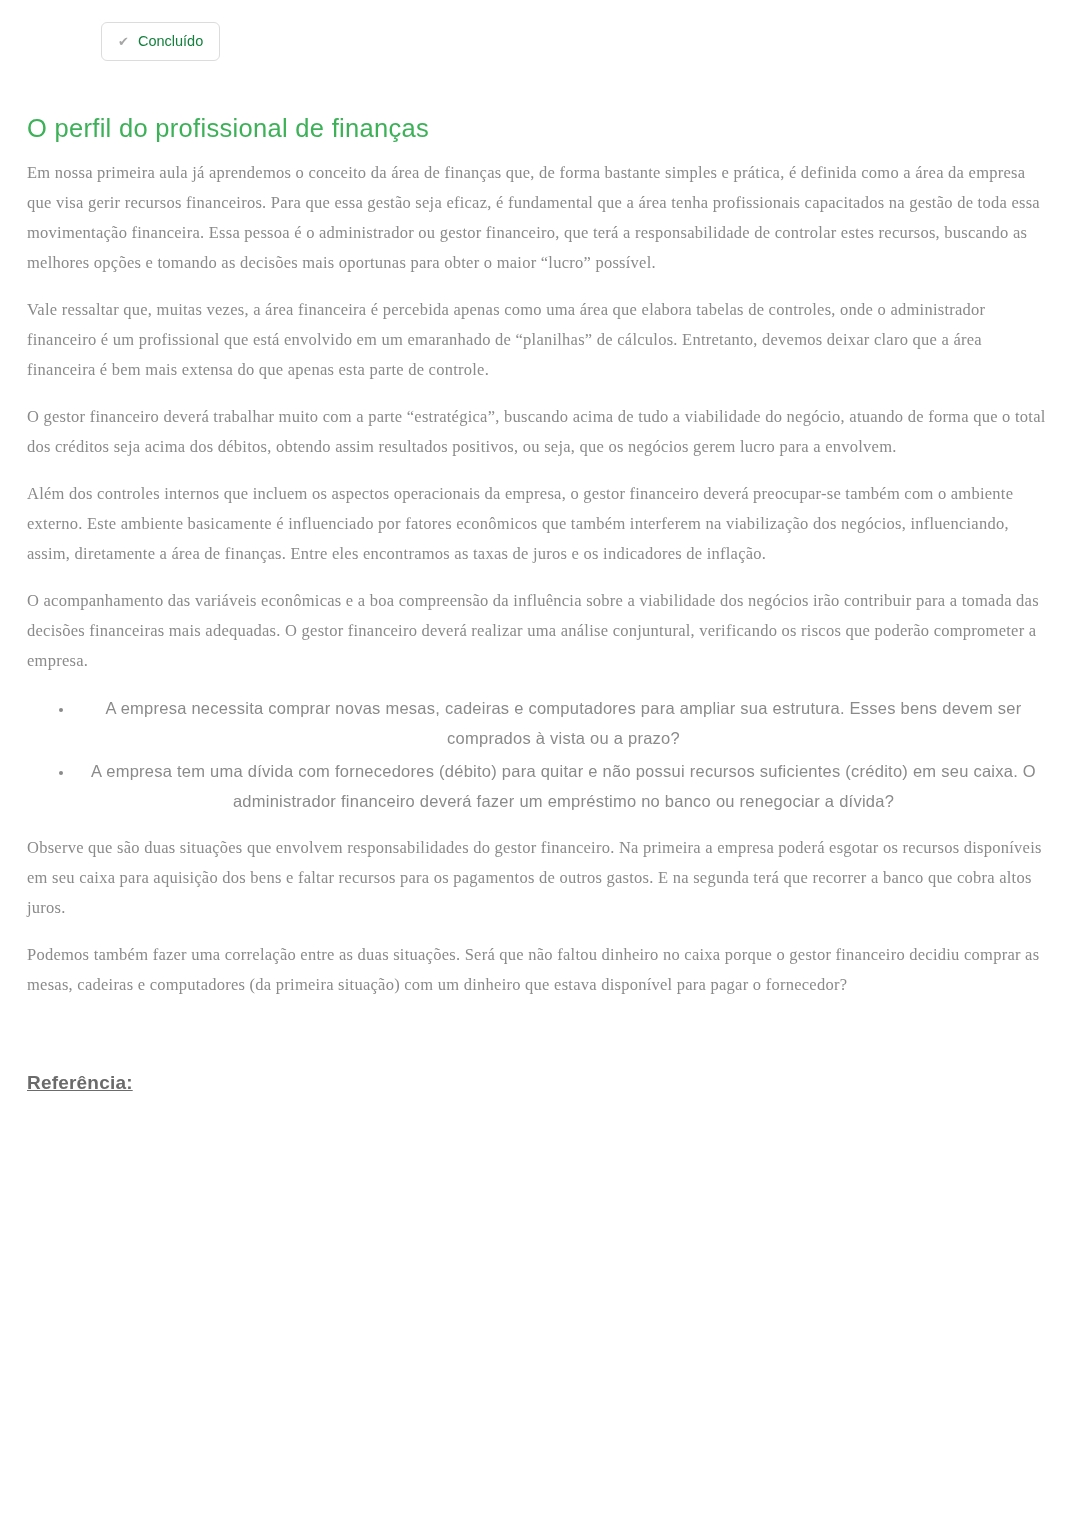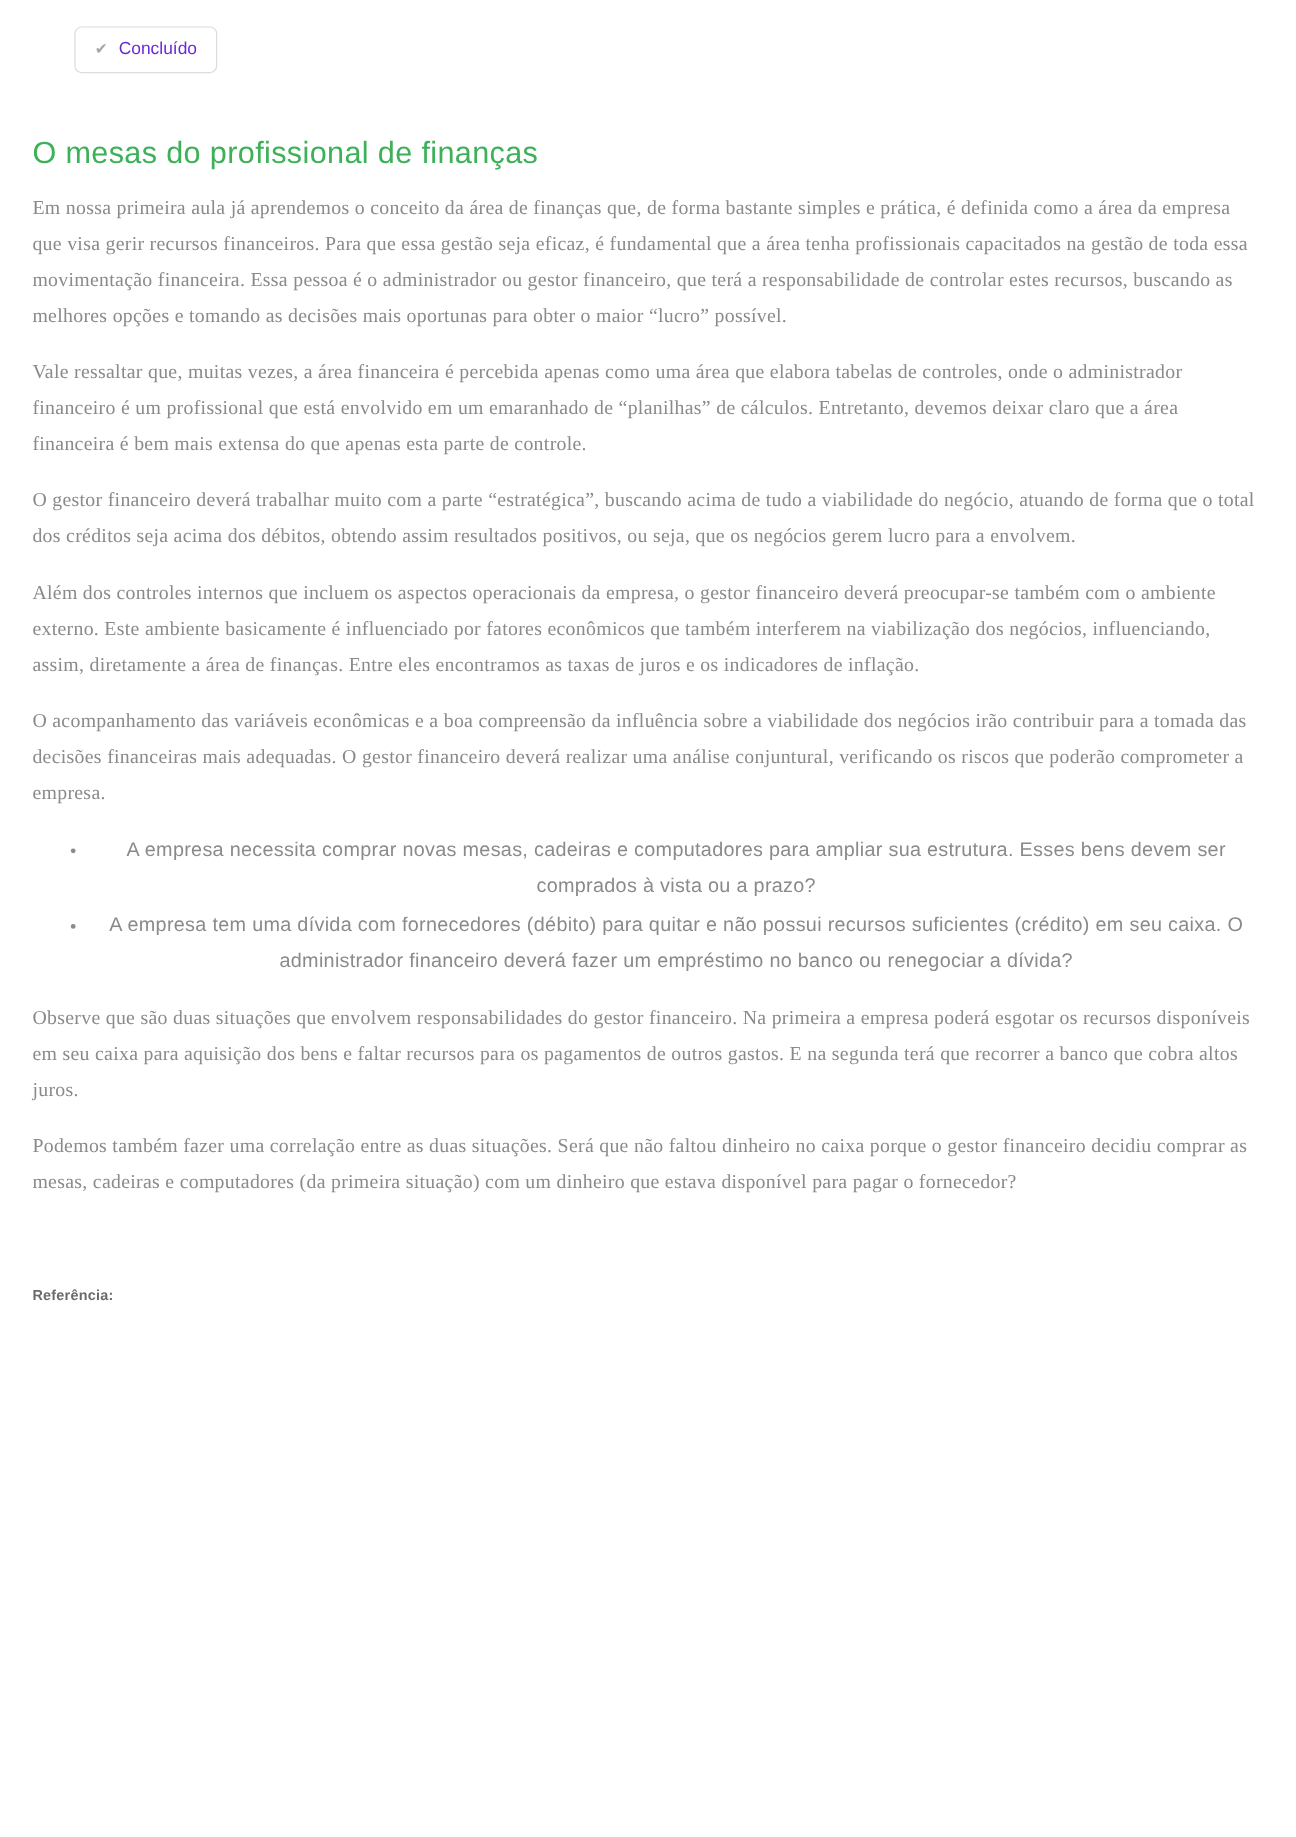--- a/index.html
+++ b/index.html
@@ -27,23 +27,24 @@
   .done-btn {
     display: inline-flex;
     align-items: flex-start;
     gap: 9px;
     background: #ffffff;
     border: 1px solid #dcdcdc;
     border-radius: 6px;
     padding: 9px 16px;
     font-family: "Liberation Sans", sans-serif;
     font-size: 14.5px;
-    color: #6d28d9;
+    color: #15803d;
     cursor: pointer;
     line-height: 1.3;
+    margin-left: 39px;
   }
   .check-icon::before {
     content: "✔";
     font-size: 13px;
     color: #a6a6a6;
   }
 
   h1.section-heading {
     color: #3cb158;
     font-size: 25.5px;
@@ -74,41 +75,42 @@
   }
   ul.question-list li::marker {
     color: #8a8a8a;
     font-size: 13px;
   }
 
   .reference-block {
     margin-top: 72px;
   }
   .reference-label {
-    font-size: 12px;
+    font-size: 19px;
     font-weight: 700;
     color: #6b6b6b;
     letter-spacing: 0.2px;
     margin: 0;
+    text-decoration: underline;
   }
 </style>
 </head>
 <body>
 
 <div class="page">
 
   <div class="toolbar">
     <button class="done-btn">
       <span class="check-icon"></span>
       <span>Concluído</span>
     </button>
   </div>
 
   <section>
-    <h1 class="section-heading">O mesas do profissional de finanças</h1>
+    <h1 class="section-heading">O perfil do profissional de finanças</h1>
     <p class="body-text">Em nossa primeira aula já aprendemos o conceito da área de finanças que, de forma bastante simples e prática, é definida como a área da empresa que visa gerir recursos financeiros. Para que essa gestão seja eficaz, é fundamental que a área tenha profissionais capacitados na gestão de toda essa movimentação financeira. Essa pessoa é o administrador ou gestor financeiro, que terá a responsabilidade de controlar estes recursos, buscando as melhores opções e tomando as decisões mais oportunas para obter o maior “lucro” possível.</p>
     <p class="body-text">Vale ressaltar que, muitas vezes, a área financeira é percebida apenas como uma área que elabora tabelas de controles, onde o administrador financeiro é um profissional que está envolvido em um emaranhado de “planilhas” de cálculos. Entretanto, devemos deixar claro que a área financeira é bem mais extensa do que apenas esta parte de controle.</p>
     <p class="body-text">O gestor financeiro deverá trabalhar muito com a parte “estratégica”, buscando acima de tudo a viabilidade do negócio, atuando de forma que o total dos créditos seja acima dos débitos, obtendo assim resultados positivos, ou seja, que os negócios gerem lucro para a envolvem.</p>
   </section>
 
   <section>
     <p class="body-text">Além dos controles internos que incluem os aspectos operacionais da empresa, o gestor financeiro deverá preocupar-se também com o ambiente externo. Este ambiente basicamente é influenciado por fatores econômicos que também interferem na viabilização dos negócios, influenciando, assim, diretamente a área de finanças. Entre eles encontramos as taxas de juros e os indicadores de inflação.</p>
     <p class="body-text">O acompanhamento das variáveis econômicas e a boa compreensão da influência sobre a viabilidade dos negócios irão contribuir para a tomada das decisões financeiras mais adequadas. O gestor financeiro deverá realizar uma análise conjuntural, verificando os riscos que poderão comprometer a empresa.</p>
     <ul class="question-list">
       <li>A empresa necessita comprar novas mesas, cadeiras e computadores para ampliar sua estrutura. Esses bens devem ser comprados à vista ou a prazo?</li>

